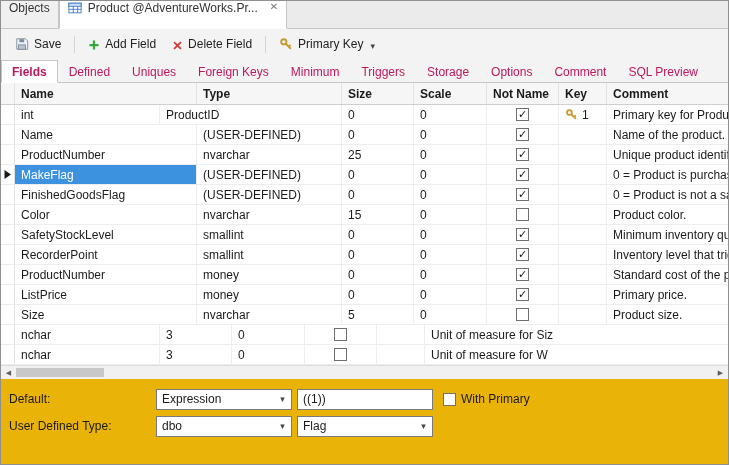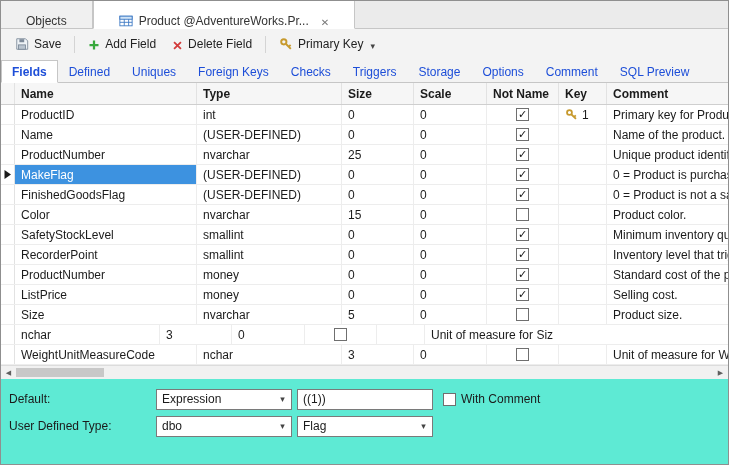--- a/index.html
+++ b/index.html
@@ -2,34 +2,34 @@
 <html><head>
 <meta charset="utf-8">
 <style>
   *{box-sizing:border-box;margin:0;padding:0}
   html,body{background:#d8d8d8}
   body{font-family:"Liberation Sans","DejaVu Sans",sans-serif;font-size:12px;color:#1b1b1b}
   .window{width:729px;height:465px;border:1px solid #8f8f8f;background:#fff;display:flex;flex-direction:column;overflow:hidden}
 
   
   .doctabs{height:28px;background:#ebebeb;display:flex;align-items:stretch;border-bottom:1px solid #c6c6c6;flex:none}
-  .doctab{display:flex;align-items:flex-end;gap:6px;padding:0 25px;border-right:1px solid #c6c6c6;background:#f0f0f0;color:#333;cursor:default}
+  .doctab{display:flex;align-items:flex-start;gap:6px;padding:0 8px;border-right:1px solid #c6c6c6;background:#f0f0f0;color:#333;cursor:default}
   .doctab.active{background:#fff;margin-bottom:-1px;border-bottom:1px solid #fff;border-left:1px solid #c6c6c6}
   .doctab .close{color:#777;font-size:10px;margin-left:6px}
 
   
   .toolbar{height:30px;background:#f3f3f3;display:flex;align-items:center;padding:0 6px;flex:none}
   .tbtn{display:flex;align-items:flex-end;gap:5px;padding:4px 8px;border-radius:2px;color:#222;cursor:default}
   .tsep{width:1px;height:17px;background:#d4d4d4;margin:0 5px;flex:none}
   .icon{display:inline-flex;align-items:center;justify-content:center}
   .dropglyph{font-size:9px;color:#444;margin-left:2px}
 
   
   .subtabs{height:24px;background:#f3f3f3;display:flex;align-items:flex-end;border-bottom:1px solid #c6c6c6;flex:none}
-  .subtab{padding:4px 10px 4px;border:1px solid transparent;border-bottom:none;margin-bottom:-1px;color:#1d4ed8;cursor:default;height:23px;display:flex;align-items:center}
+  .subtab{padding:4px 10px 4px;border:1px solid transparent;border-bottom:none;margin-bottom:-1px;color:#be185d;cursor:default;height:23px;display:flex;align-items:center}
   .subtab.active{background:#fff;border:1px solid #c6c6c6;border-bottom:1px solid #fff;font-weight:bold}
 
   
   .grid-header{display:flex;height:22px;background:#f6f6f6;border-bottom:1px solid #cfcfcf;flex:none}
   .hcell{display:flex;align-items:center;padding-left:6px;font-weight:600;border-right:1px solid #e2e2e2;overflow:hidden;white-space:nowrap}
   .col-marker{width:14px;flex:none;padding-left:0}
   .col-name{width:182px;flex:none}
   .col-type{width:145px;flex:none}
   .col-size{width:72px;flex:none}
   .col-scale{width:73px;flex:none}
@@ -46,21 +46,21 @@
   .cb{width:13px;height:13px;border:1px solid #6f6f6f;background:#fff;display:flex;align-items:center;justify-content:center;font-size:11px;color:#111;line-height:1;flex:none}
   .keywrap{display:flex;align-items:center;gap:4px}
 
   
   .hscroll{height:14px;background:#f1f1f1;border-top:1px solid #dcdcdc;display:flex;align-items:center;flex:none}
   .sarrow{width:15px;height:13px;display:flex;align-items:center;justify-content:center;color:#5f5f5f;font-size:7px;flex:none}
   .sthumb{width:88px;height:9px;background:#c8c8c8;flex:none}
   .sspacer{flex:1}
 
   
-  .props{flex:1;background:#5eead4;padding:9px 0 0 8px}
+  .props{flex:1;background:#eab308;padding:9px 0 0 8px}
   .prow{display:flex;align-items:center;height:22px;margin-bottom:5px}
   .plabel{width:147px;flex:none}
   .combo{width:136px;height:21px;border:1px solid #7a7a7a;background:#fff;display:flex;align-items:center;padding-left:5px;margin-right:5px;flex:none;cursor:default}
   .combo .arr{margin-left:auto;width:17px;display:flex;align-items:center;justify-content:center;color:#444;font-size:9px}
   .tinput{width:136px;height:21px;border:1px solid #7a7a7a;padding-left:5px;margin-right:8px;flex:none;font-family:"Liberation Sans","DejaVu Sans",sans-serif;font-size:12px;color:#1b1b1b;outline:none}
   .withvals{display:flex;align-items:center;gap:5px;margin-left:2px}
 </style>
 </head>
 <body>
 
@@ -122,43 +122,43 @@
       <span>Primary Key</span>
       <span class="dropglyph">▾</span>
     </div>
   </div>
 
   <div class="subtabs">
       <div class="subtab active">Fields</div>
       <div class="subtab">Defined</div>
       <div class="subtab">Uniques</div>
       <div class="subtab">Foreign Keys</div>
-      <div class="subtab">Checks</div>
+      <div class="subtab">Minimum</div>
       <div class="subtab">Triggers</div>
       <div class="subtab">Storage</div>
       <div class="subtab">Options</div>
       <div class="subtab">Comment</div>
       <div class="subtab">SQL Preview</div>
     </div>
 
   <div class="grid-header">
       <div class="hcell col-marker"></div>
       <div class="hcell col-name">Name</div>
       <div class="hcell col-type">Type</div>
       <div class="hcell col-size">Size</div>
       <div class="hcell col-scale">Scale</div>
       <div class="hcell col-notnull">Not Name</div>
       <div class="hcell col-key">Key</div>
       <div class="hcell col-comment">Comment</div>
     </div>
   <div class="grid-body">
       <div class="grow">
         <div class="cell col-marker"></div>
+        <div class="cell col-type">int</div>
         <div class="cell col-name">ProductID</div>
-        <div class="cell col-type">int</div>
         <div class="cell col-size">0</div>
         <div class="cell col-scale">0</div>
         <div class="cell col-notnull center">
           <span class="cb">✓</span>
         </div>
         <div class="cell col-key">
           <span class="keywrap">
             <span class="icon">
               <svg width="13" height="13" viewBox="0 0 16 16">
                 <circle cx="5.5" cy="5.5" r="3" fill="none" stroke="#c79a2e" stroke-width="2.2"></circle>
@@ -273,21 +273,21 @@
       <div class="grow">
         <div class="cell col-marker"></div>
         <div class="cell col-name">ListPrice</div>
         <div class="cell col-type">money</div>
         <div class="cell col-size">0</div>
         <div class="cell col-scale">0</div>
         <div class="cell col-notnull center">
           <span class="cb">✓</span>
         </div>
         <div class="cell col-key"></div>
-        <div class="cell col-comment">Selling cost.</div>
+        <div class="cell col-comment">Primary price.</div>
       </div>
       <div class="grow">
         <div class="cell col-marker"></div>
         <div class="cell col-name">Size</div>
         <div class="cell col-type">nvarchar</div>
         <div class="cell col-size">5</div>
         <div class="cell col-scale">0</div>
         <div class="cell col-notnull center">
           <span class="cb"></span>
         </div>
@@ -300,21 +300,20 @@
         <div class="cell col-size">3</div>
         <div class="cell col-scale">0</div>
         <div class="cell col-notnull center">
           <span class="cb"></span>
         </div>
         <div class="cell col-key"></div>
         <div class="cell col-comment">Unit of measure for Siz</div>
       </div>
       <div class="grow">
         <div class="cell col-marker"></div>
-        <div class="cell col-name">WeightUnitMeasureCode</div>
         <div class="cell col-type">nchar</div>
         <div class="cell col-size">3</div>
         <div class="cell col-scale">0</div>
         <div class="cell col-notnull center">
           <span class="cb"></span>
         </div>
         <div class="cell col-key"></div>
         <div class="cell col-comment">Unit of measure for W</div>
       </div>
     </div>
@@ -329,21 +328,21 @@
   <div class="props">
     <div class="prow">
       <div class="plabel">Default:</div>
       <div class="combo">
         <span>Expression</span>
         <span class="arr">▾</span>
       </div>
       <input class="tinput" value="((1))" style="">
       <div class="withvals">
         <span class="cb"></span>
-        <span>With Comment</span>
+        <span>With Primary</span>
       </div>
     </div>
     <div class="prow">
       <div class="plabel">User Defined Type:</div>
       <div class="combo">
         <span>dbo</span>
         <span class="arr">▾</span>
       </div>
       <div class="combo">
         <span>Flag</span>

